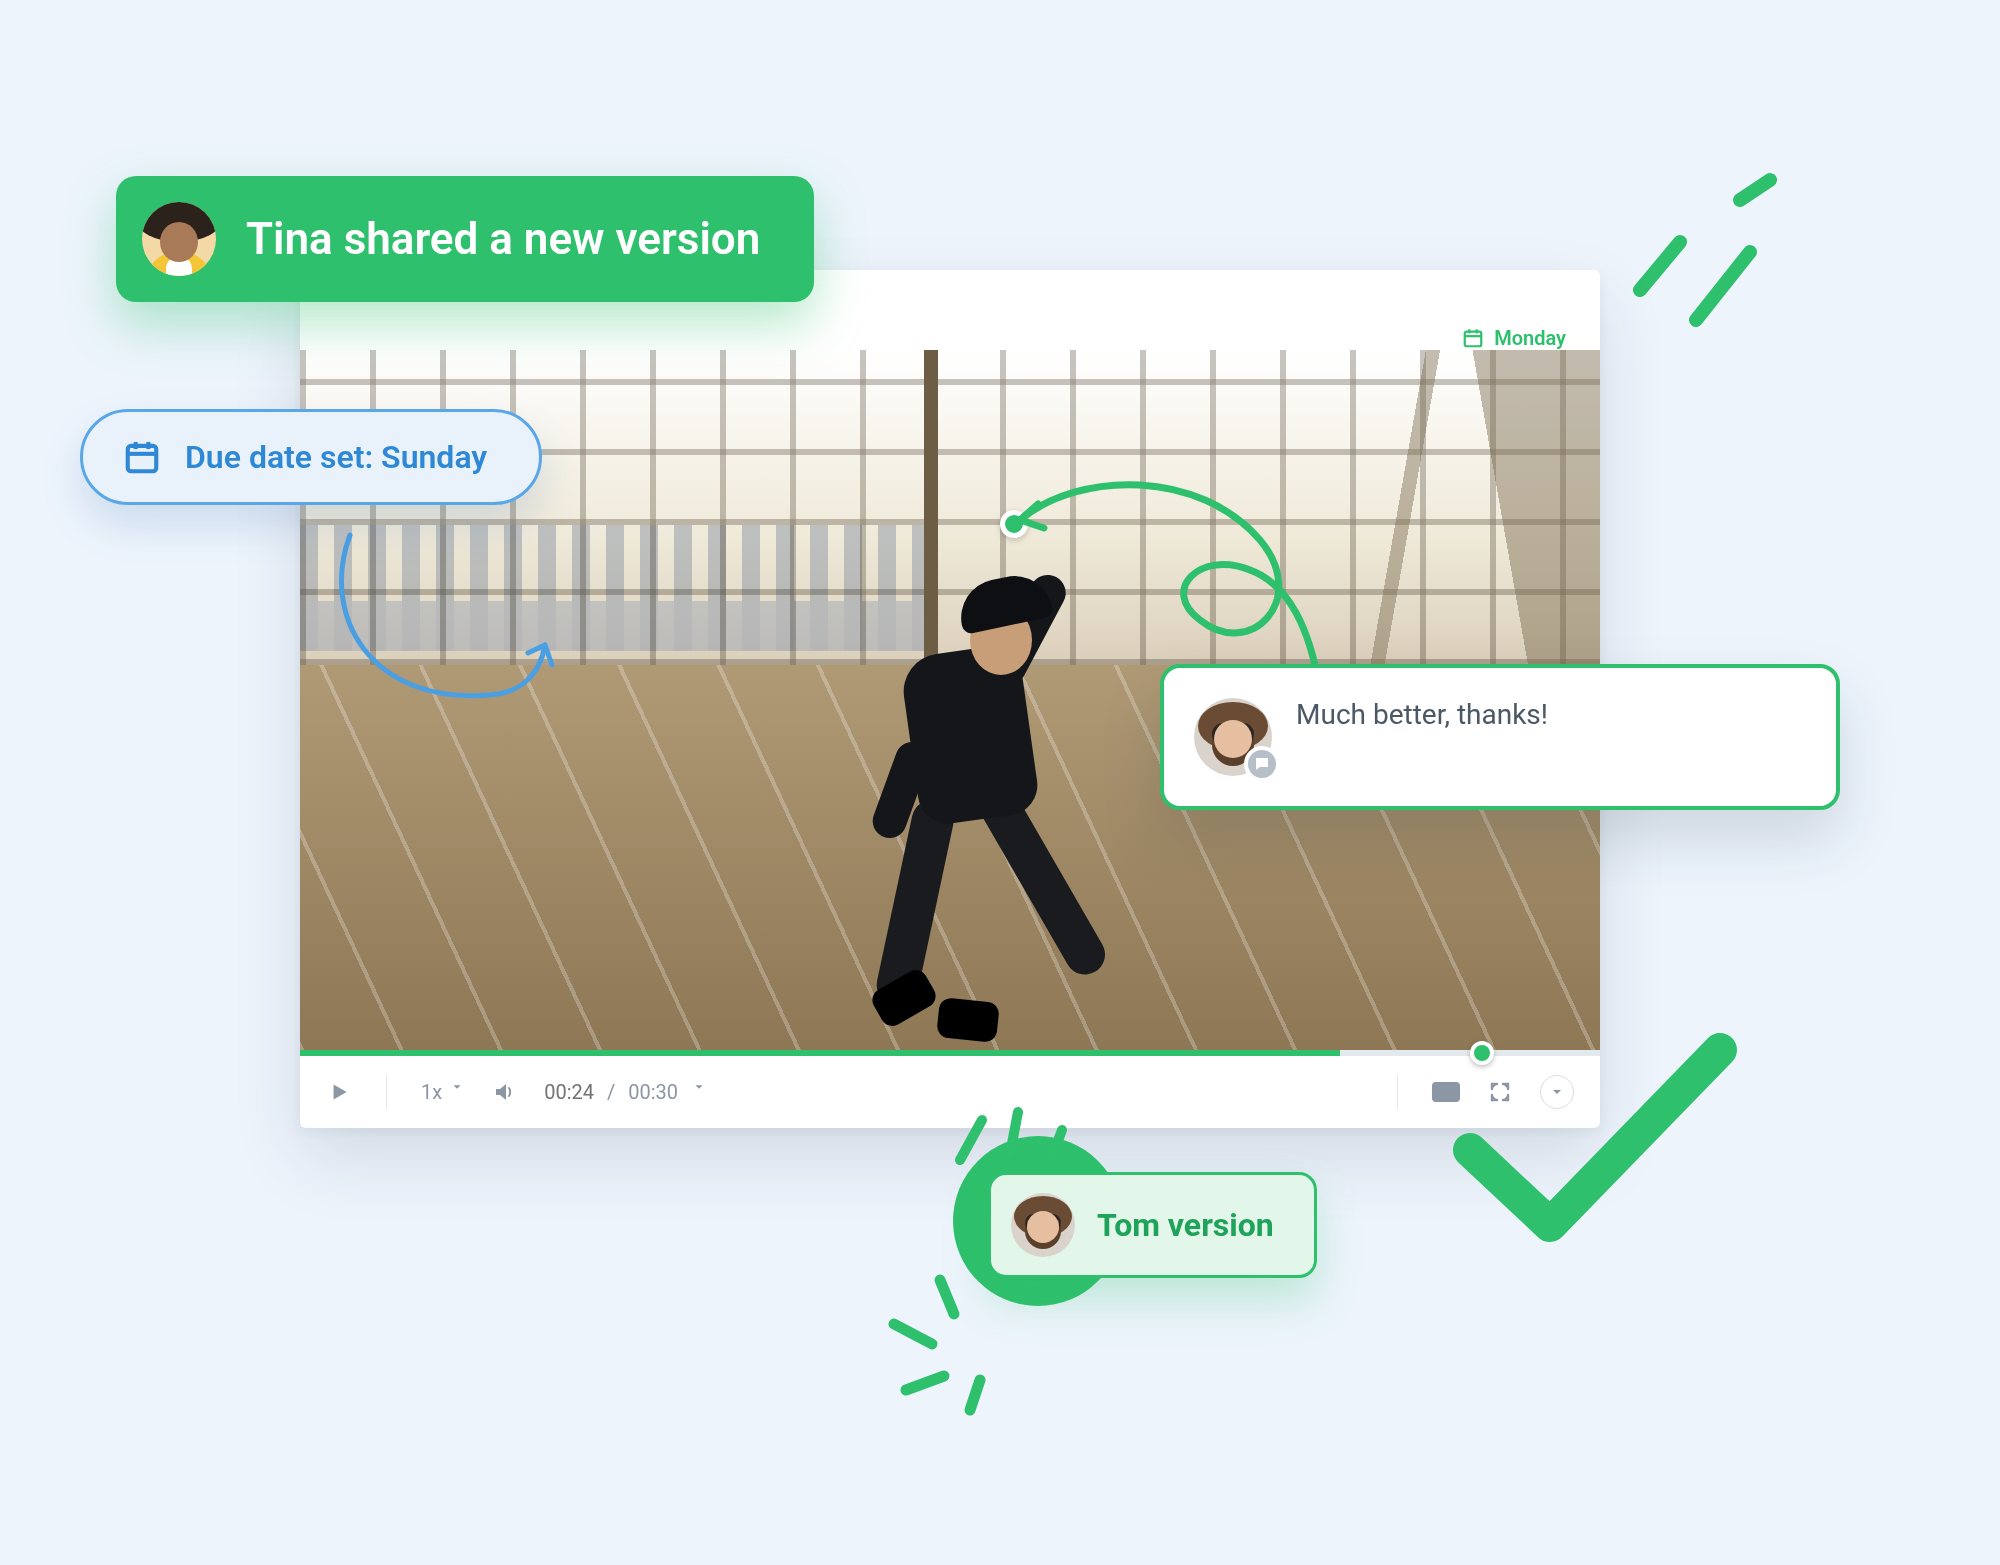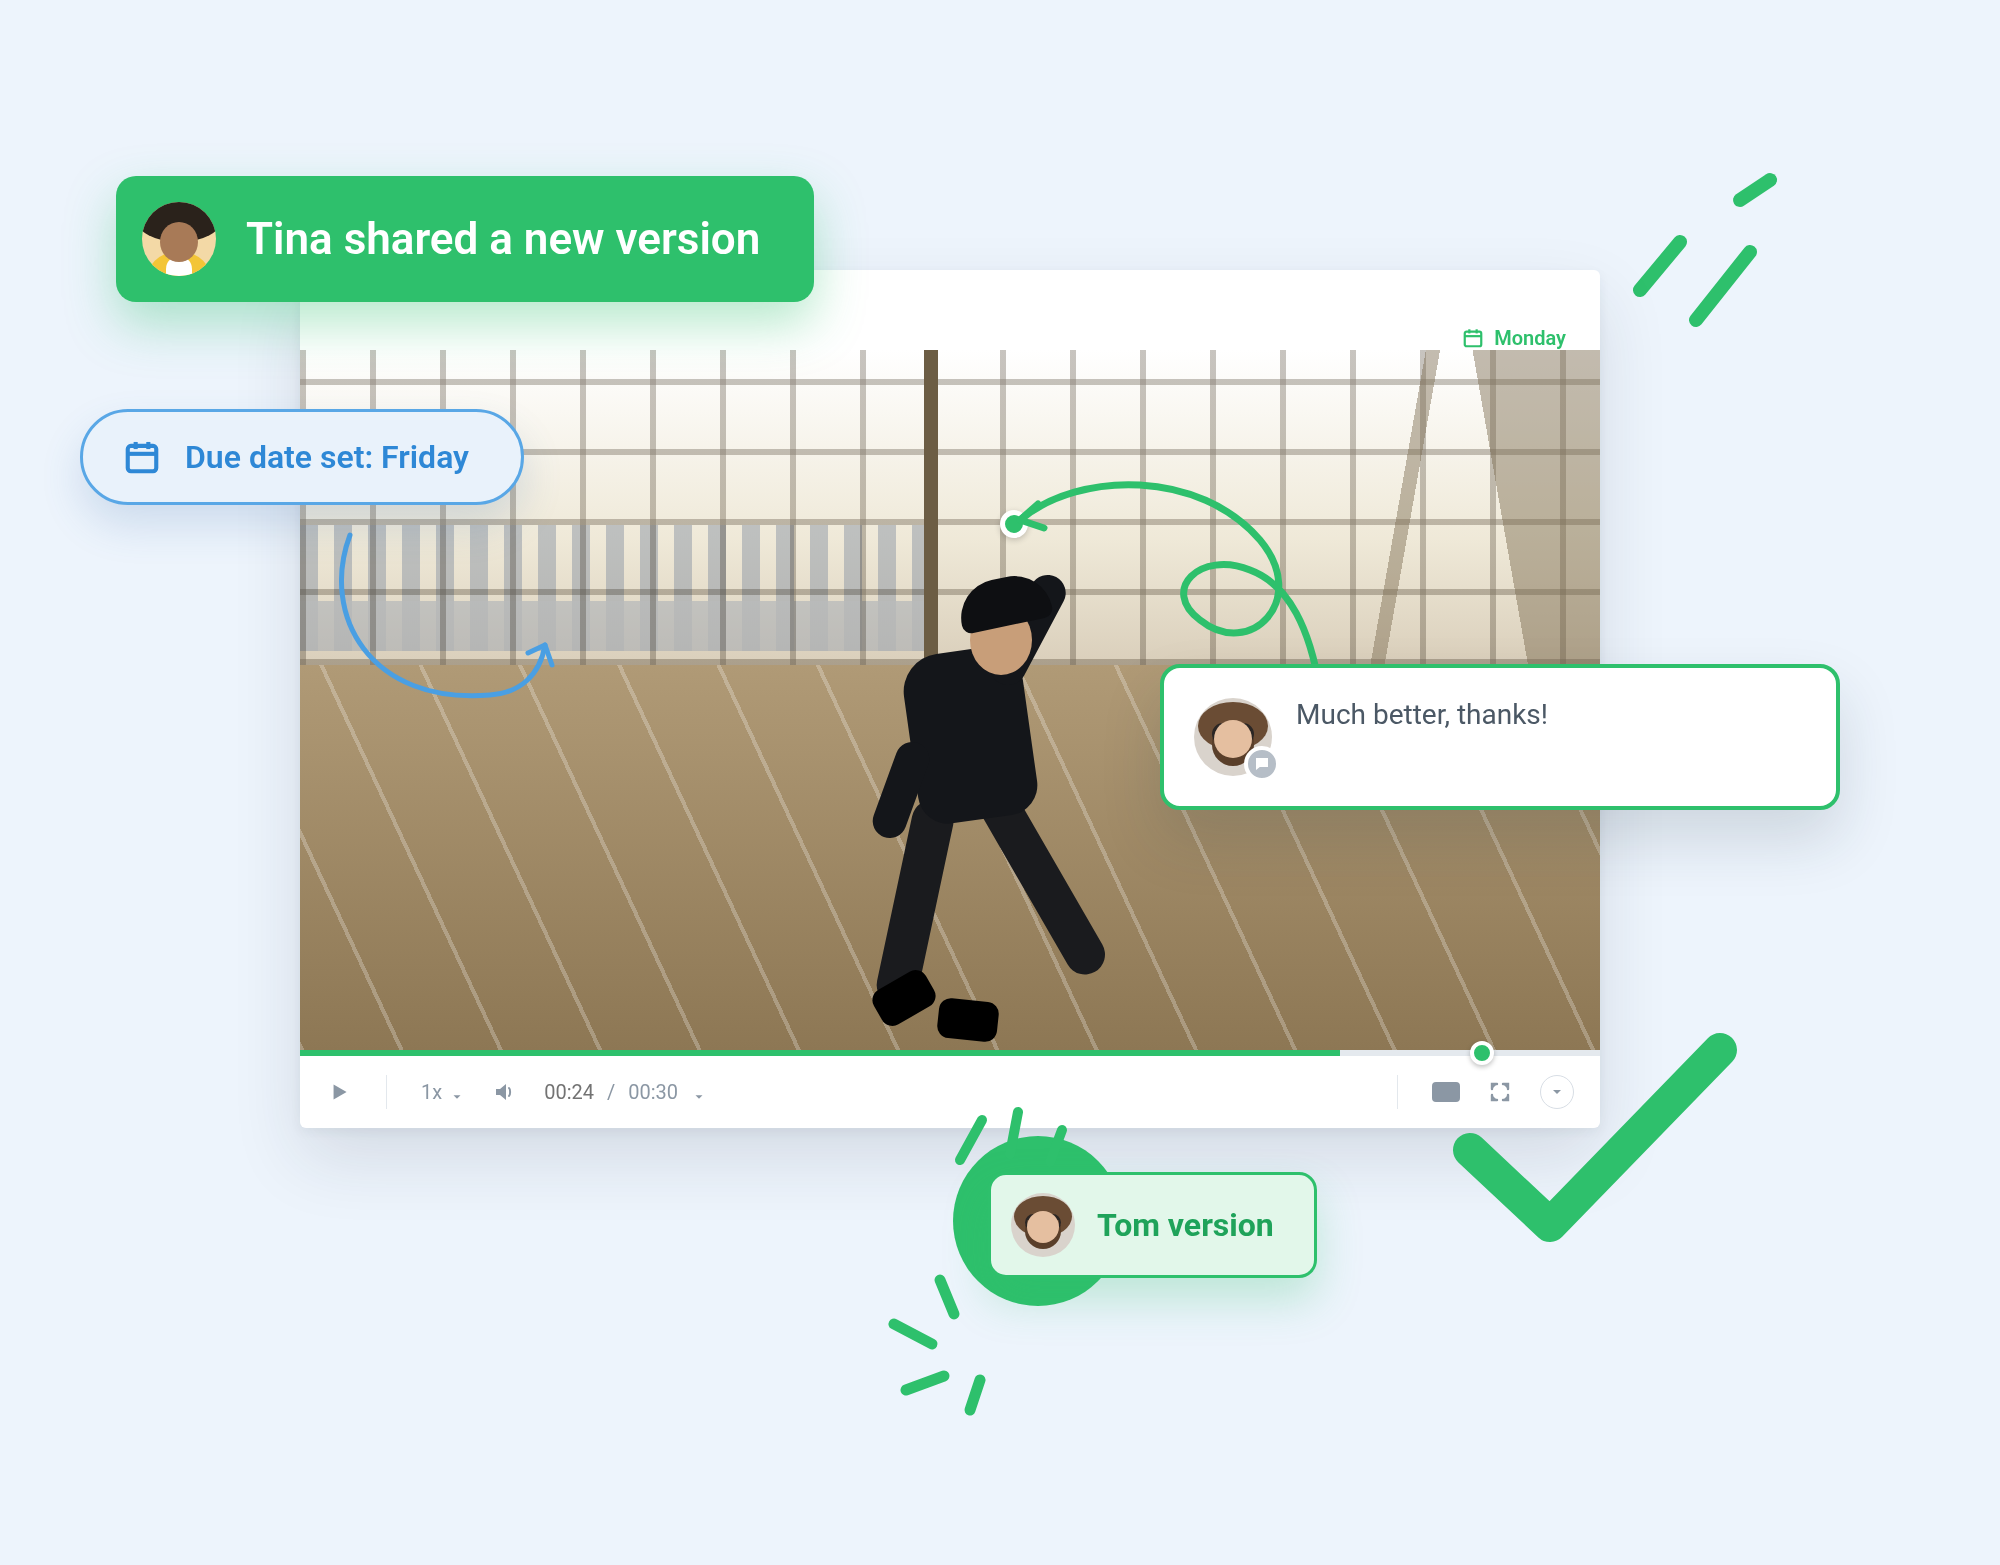--- a/index.html
+++ b/index.html
@@ -154,21 +154,21 @@
 
   .controls {
     height:72px; display:flex; align-items:center; padding:0 26px;
     color:#8b97a4; font-size:20px; gap:28px;
   }
   .controls .divider-v {
     width:1px; height:34px; background:#e3e8ed; margin:0 6px;
   }
   .controls .time em { font-style:normal; color:#737373; }
   .controls .spacer { flex:1; }
-  .ctl-btn { display:flex; align-items:flex-end; gap:8px; cursor:pointer; }
+  .ctl-btn { display:flex; align-items:flex-start; gap:8px; cursor:pointer; }
   .ctl-btn svg { fill:#8b97a4; }
   .round-btn {
     width:34px; height:34px; border:1px solid #d8dee5; border-radius:50%;
     display:flex; align-items:center; justify-content:center;
   }
 
   
   .toast-shared {
     position:absolute; left:116px; top:176px;
     display:flex; align-items:center; gap:30px;
@@ -409,21 +409,21 @@
   <span>Tina shared a new version</span>
 </div>
 
 <div class="due-pill">
   <svg viewBox="0 0 24 24" fill="none" stroke="#2e88d6" stroke-width="2.6">
     <rect x="3" y="5" width="18" height="16" rx="2"></rect>
     <line x1="3" y1="10" x2="21" y2="10"></line>
     <line x1="8" y1="2.5" x2="8" y2="7"></line>
     <line x1="16" y1="2.5" x2="16" y2="7"></line>
   </svg>
-  <span>Due date set: Friday</span>
+  <span>Due date set: Sunday</span>
 </div>
 
 <div class="comment-card">
   <div class="av-wrap">
     <div class="avatar-tom">
       <div class="beard"></div>
       <div class="glasses"></div>
     </div>
     <div class="comment-badge">
       <svg width="18" height="18" viewBox="0 0 24 24" fill="#fff">

